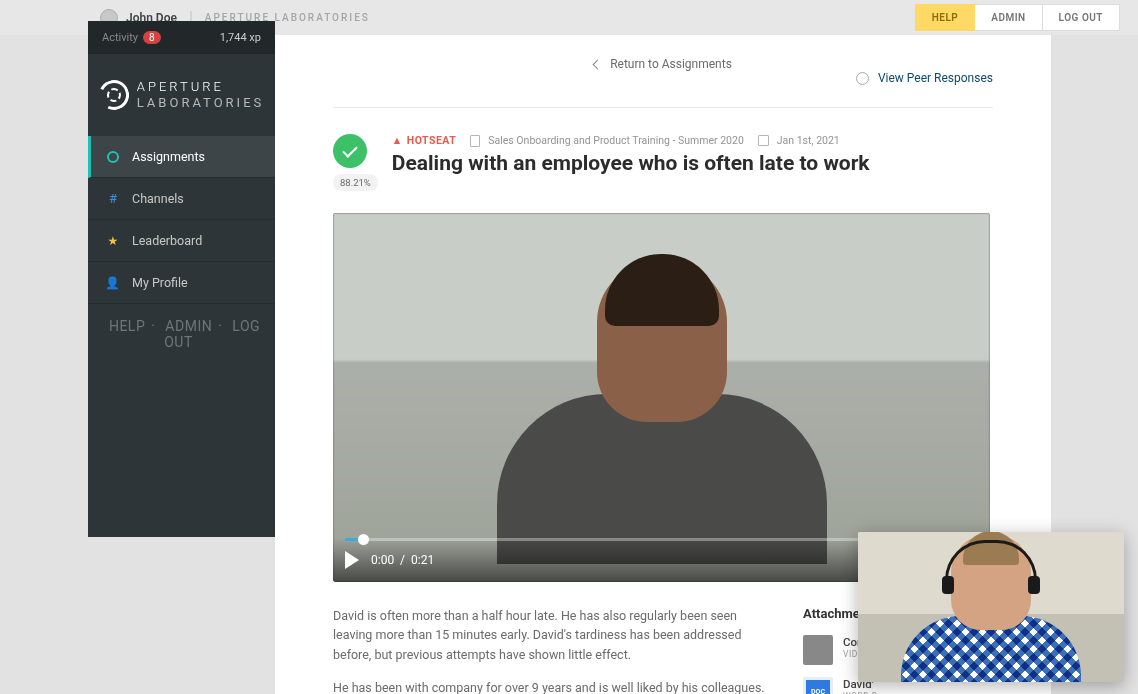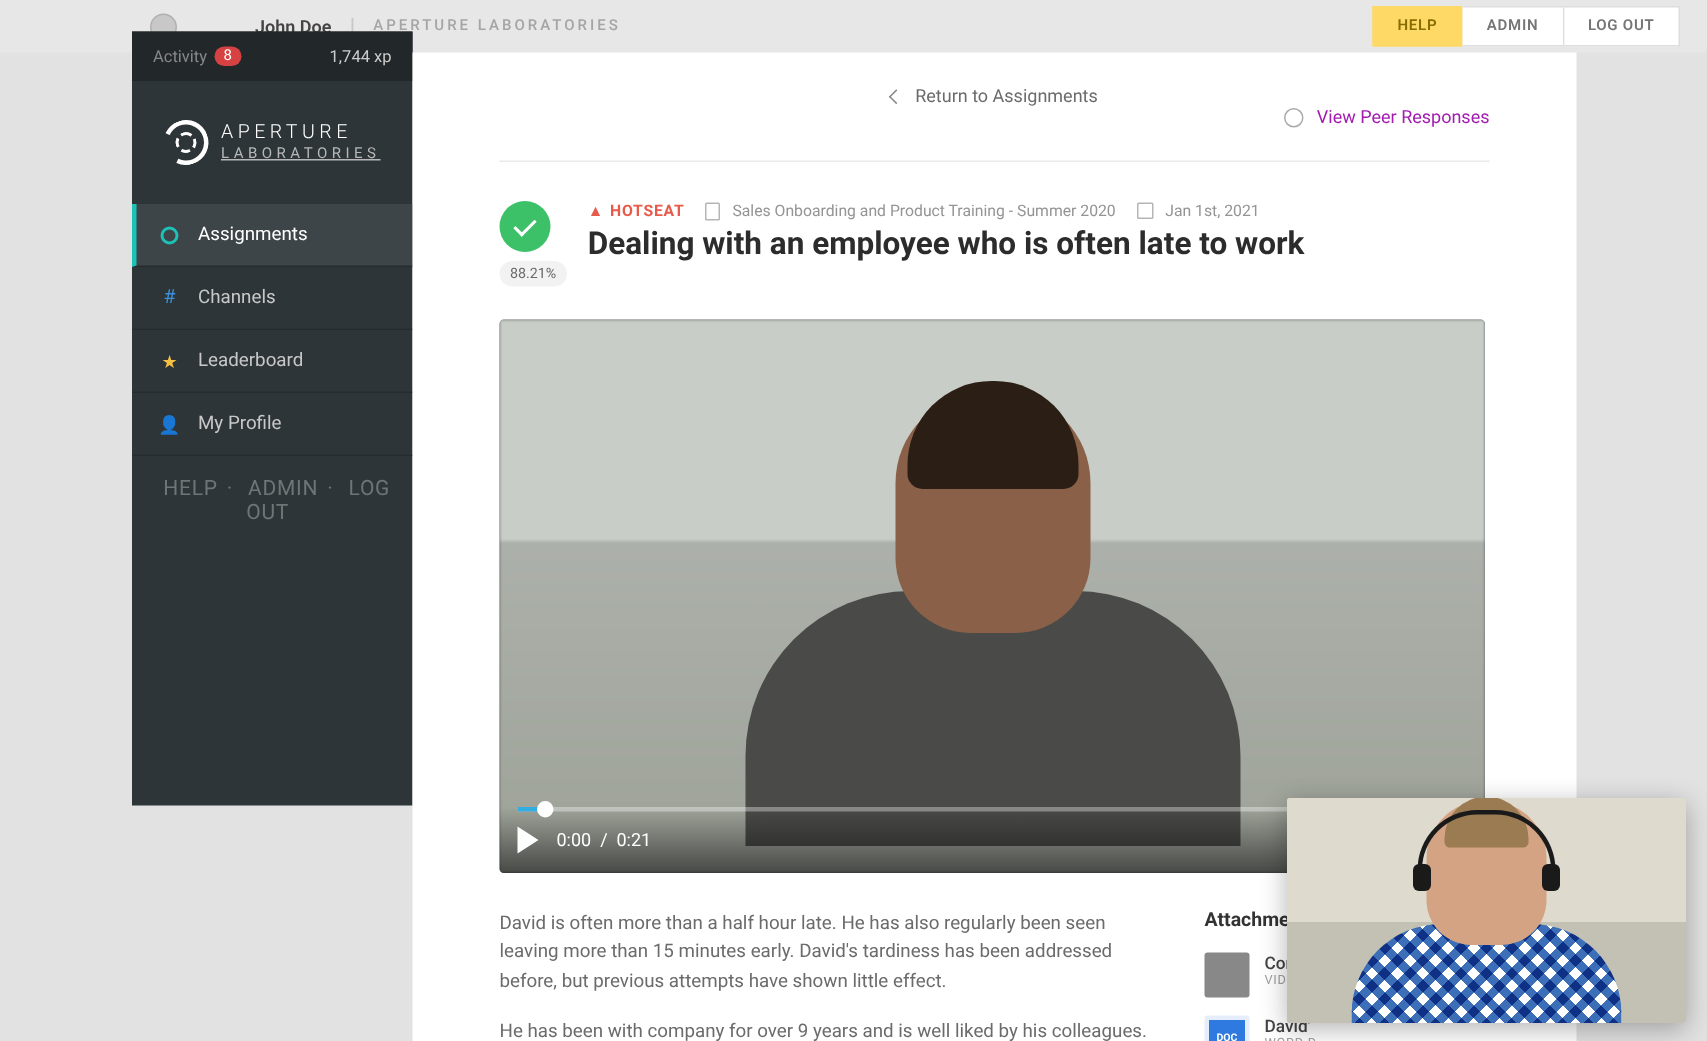--- a/index.html
+++ b/index.html
@@ -2,55 +2,55 @@
 <html><head>
 <meta charset="utf-8">
 <style>
 * { margin:0; padding:0; box-sizing:border-box; font-family:-apple-system,BlinkMacSystemFont,"Segoe UI",Roboto,sans-serif; }
 body { background:#e2e2e2; width:1138px; height:694px; overflow:hidden; position:relative; }
 
 
 .topbar { height:35px; display:flex; align-items:center; padding:0 18px 0 100px; background:#e7e7e7; position:relative; }
 .user-chip { display:flex; align-items:center; gap:8px; }
 .avatar-sm { width:18px; height:18px; border-radius:50%; background:#c8c8c8; border:1px solid #b0b0b0; }
-.user-name { font-size:12px; font-weight:600; color:#444;margin-left:44px; }
+.user-name { font-size:12px; font-weight:600; color:#444; }
 .tb-div { color:#c8c8c8; margin:0 12px; }
 .org-name { font-size:10px; letter-spacing:2px; color:#a5a5a5; font-weight:500; }
 .topbar-right { margin-left:auto; display:flex; }
 .tb-btn { font-size:10px; font-weight:600; letter-spacing:.5px; padding:7px 16px; border:1px solid #ddd; background:#fff; color:#757575; cursor:pointer; }
 .tb-btn.help { background:#ffd966; color:#8a6d00; border-color:#ffd966; }
 .tb-btn + .tb-btn { border-left:none; }
 
 
 .sidebar { position:absolute; left:88px; top:21px; width:187px; height:516px; background:#2e3538; color:#d8d8d8; }
 .sb-top { height:33px; background:#22282a; display:flex; align-items:center; padding:0 14px; font-size:11px; color:#888; }
 .sb-top .badge { background:#d64242; color:#fff; border-radius:9px; padding:1px 6px; font-size:10px; margin-left:5px; }
 .sb-top .xp { margin-left:auto; color:#ccc; font-size:11px; }
 .logo-wrap { padding:26px 0; display:flex; align-items:center; justify-content:center; }
 .logo-mark { width:30px; height:30px; border:3px solid #fff; border-left-color:transparent; border-radius:50%; transform:rotate(-20deg); margin-right:8px; position:relative; }
 .logo-mark::after { content:""; position:absolute; inset:5px; border:2px dashed #fff; border-radius:50%; }
 .logo-txt { font-size:13px; letter-spacing:3px; color:#fff; font-weight:300; line-height:1.1; }
-.logo-sub { font-size:10px; letter-spacing:3px; color:#b7b7b7;text-decoration:underline; }
+.logo-sub { font-size:13px; letter-spacing:3px; color:#b7b7b7; }
 .nav { }
 .nav-item { display:flex; align-items:center; gap:12px; padding:13px 18px; font-size:12.5px; color:#c8c8c8; border-bottom:1px solid #262c2e; cursor:pointer; }
 .nav-item.active { background:#3e4548; border-left:3px solid #1ec1b6; padding-left:15px; color:#fff; }
 .nav-ico { width:14px; height:14px; display:flex; align-items:center; justify-content:center; font-size:12px; }
 .ni-assign { border:2px solid #1ec1b6; border-radius:50%; width:12px; height:12px; }
 .ni-chan { color:#3b8fdb; font-size:13px; }
 .ni-lead { color:#f6c143; }
 .ni-prof { color:#a079d8; }
 .sb-foot { margin-top:14px; text-align:center; font-size:14px; color:#6e7577; letter-spacing:.5px; }
 .sb-foot span { padding:0 6px; cursor:pointer; }
 
 
 .main { position:absolute; left:275px; top:35px; width:776px; height:659px; background:#fff; overflow:hidden; }
 .crumb-row { display:flex; align-items:center; padding:22px 58px;flex-direction:column; }
 .back { display:flex; align-items:center; gap:9px; font-size:12px; color:#6b6b6b; cursor:pointer; }
 .chev-l { width:7px; height:7px; border-left:1.5px solid #888; border-bottom:1.5px solid #888; transform:rotate(45deg); }
-.peer { margin-left:auto; display:flex; align-items:center; gap:9px; font-size:12px; color:#a21caf; cursor:pointer; }
+.peer { margin-left:auto; display:flex; align-items:center; gap:9px; font-size:12px; color:#0c4a6e; cursor:pointer; }
 .bulb { width:13px; height:13px; border:1.3px solid #aaa; border-radius:50%; position:relative; }
 
 .content { padding:0 58px; }
 hr.sep { border:none; border-top:1px solid #eaeaea; margin-bottom:26px; }
 
 .hdr { display:flex; gap:14px; }
 .check-circ { width:34px; height:34px; border-radius:50%; background:#3cc168; display:flex; align-items:center; justify-content:center; flex-shrink:0; }
 .check-circ::after { content:""; width:12px; height:6px; border-left:2.5px solid #fff; border-bottom:2.5px solid #fff; transform:rotate(-45deg); margin-top:-3px; }
 .hdr-col { flex:1; }
 .meta-row { display:flex; align-items:center; gap:8px; font-size:10.5px; color:#949494; margin-bottom:4px; }

